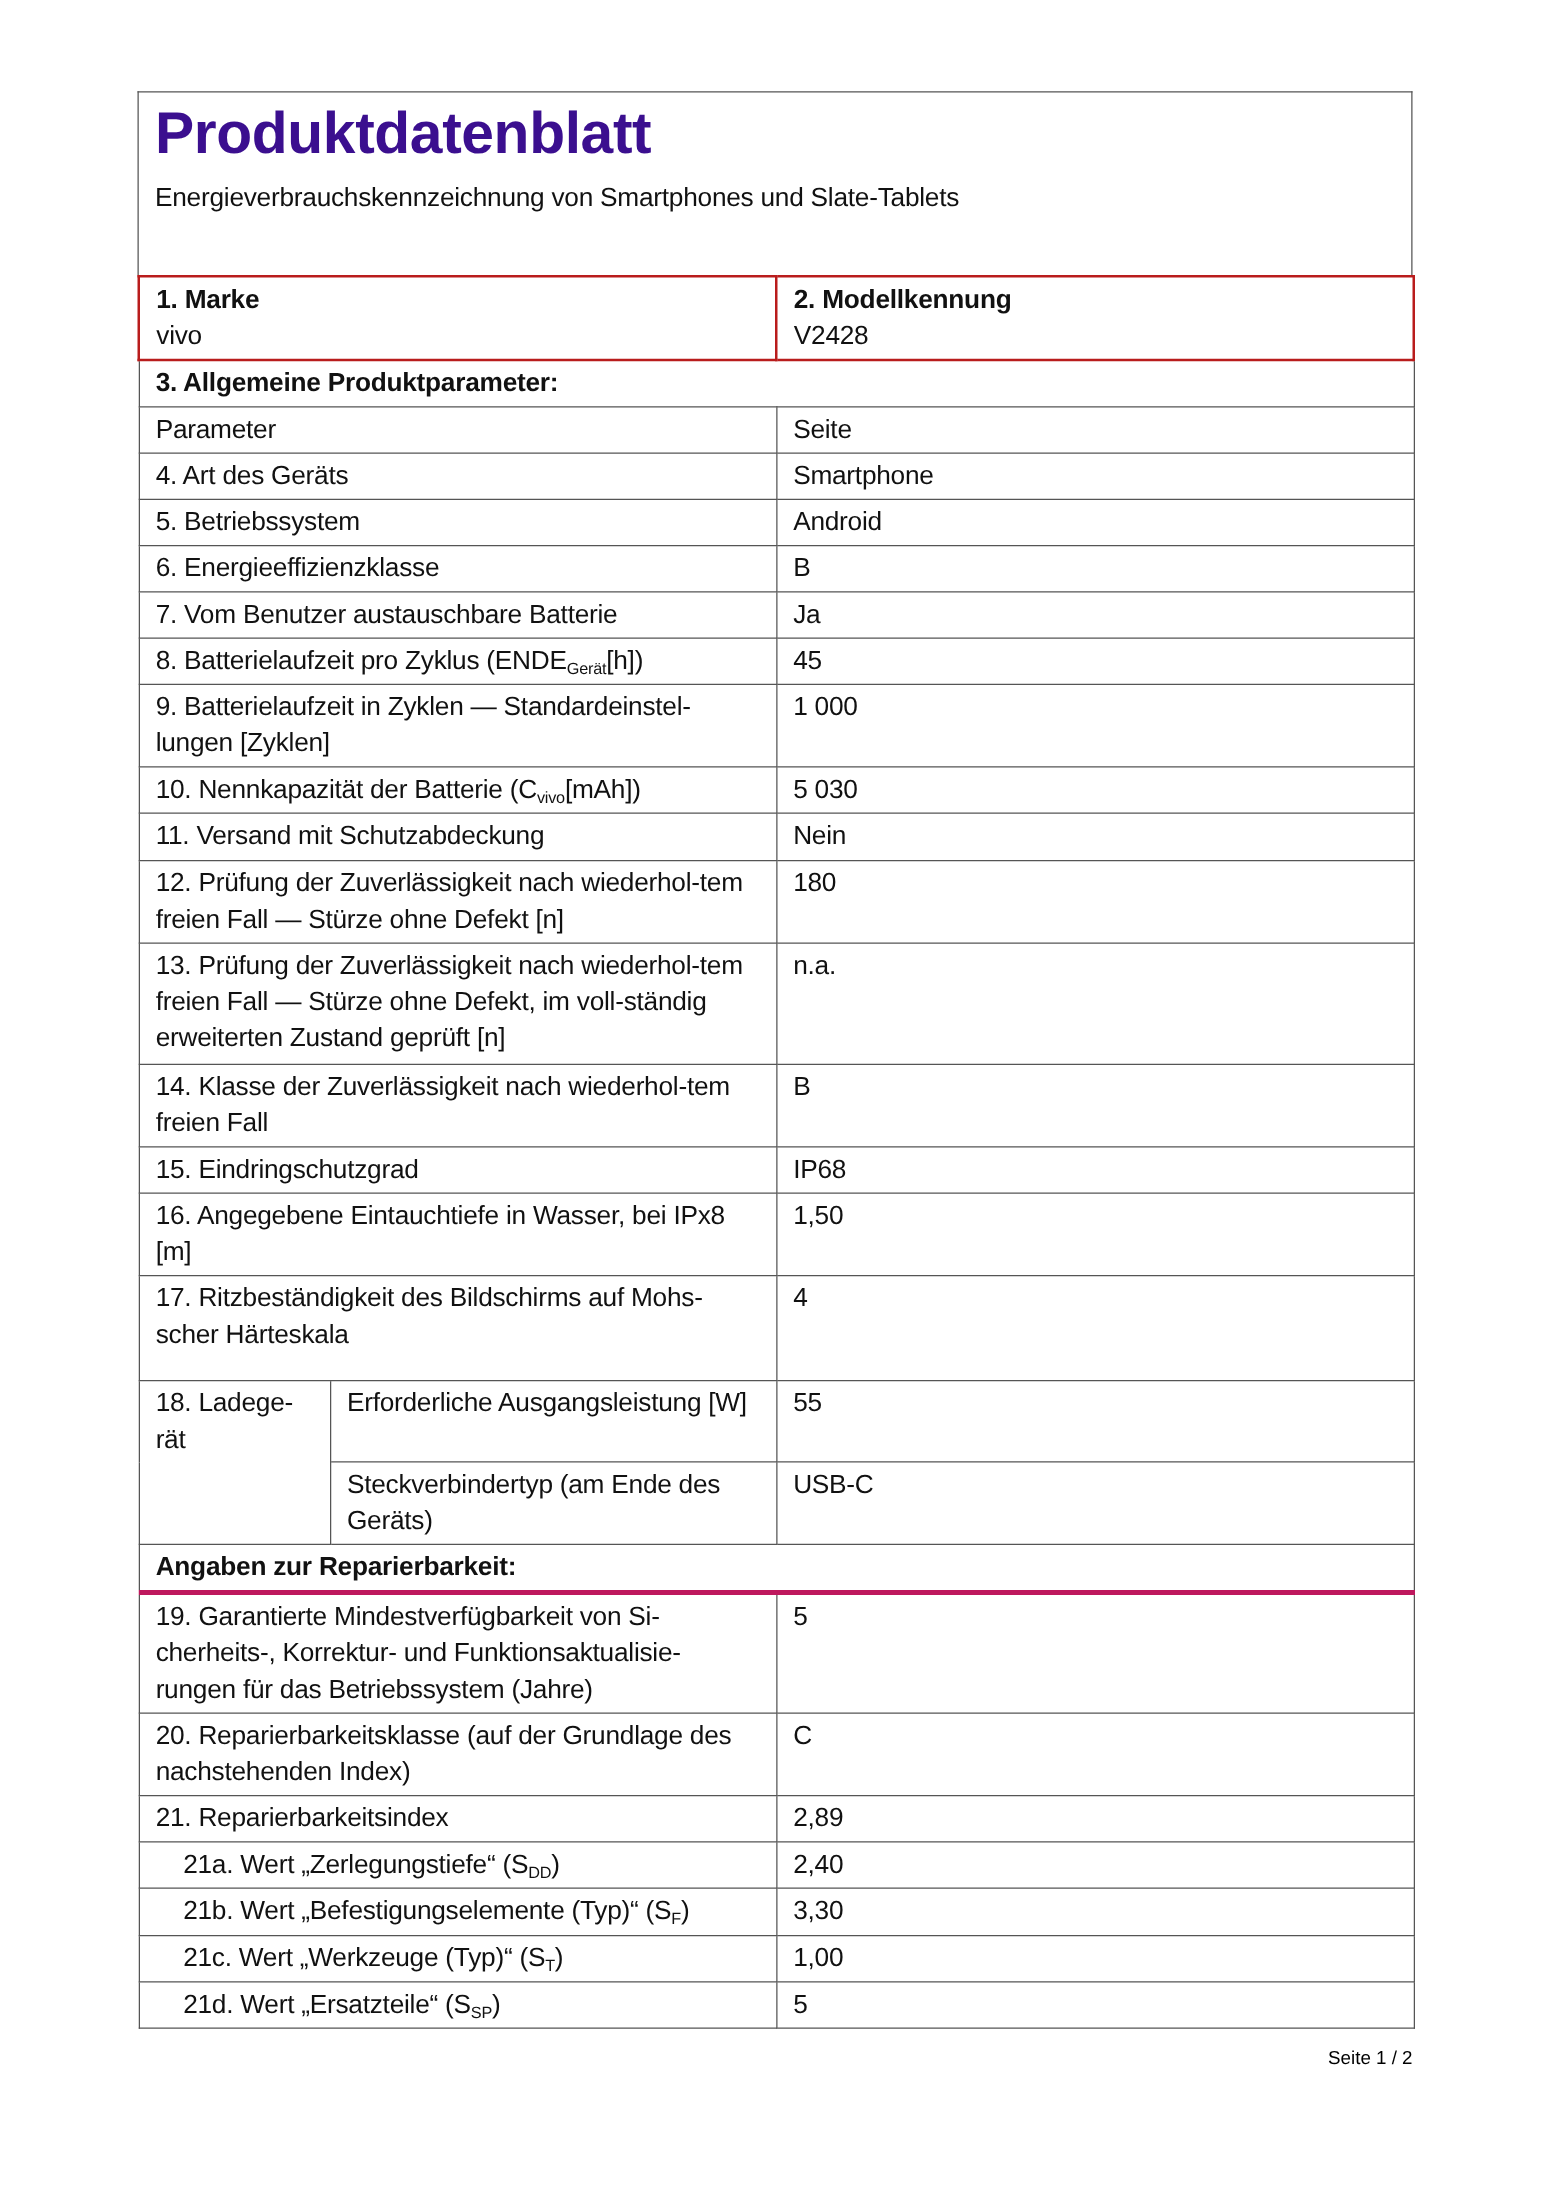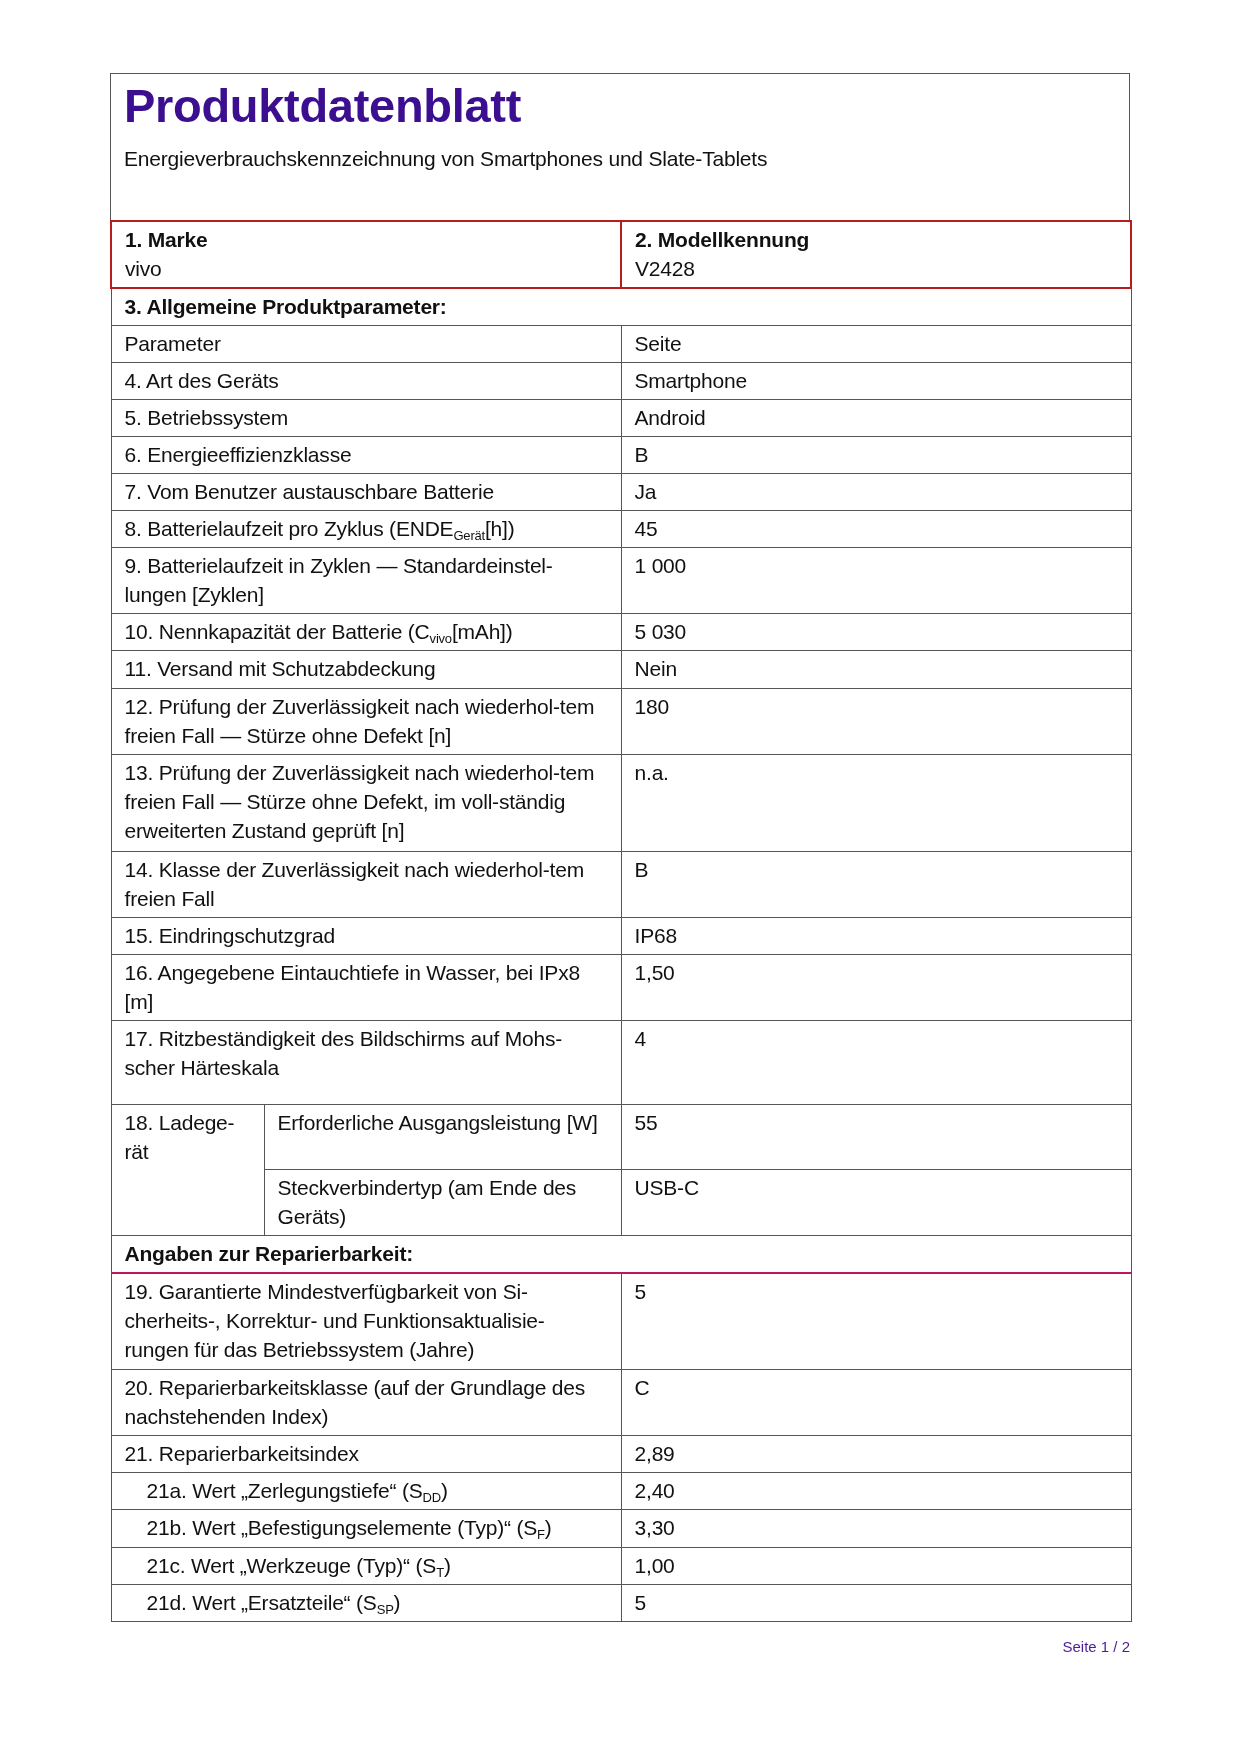--- a/index.html
+++ b/index.html
@@ -8,21 +8,21 @@
   .sheet { position:absolute; left:110px; top:73px; width:1020px; }
   .head { border:1.5px solid #555; border-bottom:none; padding:4px 13px 10px 13px; height:147px; box-sizing:border-box; }
   .title { font-weight:bold; color:#3a0ca3; color:#3b0f8f; font-size:47px; line-height:52px; margin-top:2px; letter-spacing:-0.3px; }
   .subtitle { font-size:21px; line-height:30px; margin-top:12px; letter-spacing:-0.2px; }
   table { border-collapse:collapse; width:1020px; table-layout:fixed; font-size:21px; letter-spacing:-0.2px; }
   td { border:1.2px solid #555; padding:3px 13px 4px 13px; vertical-align:top; line-height:29px; box-sizing:border-box; }
   .brand td { border:2px solid #b91c1c; }
   .bold { font-weight:bold; }
   .indent { padding-left:35px; }
   sub { font-size:13px; vertical-align:-4px; line-height:0; }
-  .footer { position:absolute; left:1040px; top:1638px; width:90px; text-align:right; font-size:15px; color:#4c1d95; }
+  .footer { position:absolute; left:1040px; top:1638px; width:90px; text-align:right; font-size:15px; color:#000000; }
 </style>
 </head>
 <body>
 
 <div class="sheet">
   <div class="head">
     <div class="title">Produktdatenblatt</div>
     <div class="subtitle">
       <div>Energieverbrauchskennzeichnung von Smartphones und Slate-Tablets</div>
     </div>
@@ -117,21 +117,21 @@
       <td rowspan="2">18. Ladege-rät</td>
       <td>Erforderliche Ausgangsleistung [W]</td>
       <td>55</td>
     </tr>
     <tr style="height:64px">
       <td>Steckverbindertyp (am Ende des Geräts)</td>
       <td>USB-C</td>
     </tr>
 
     <tr style="height:36px">
-      <td colspan="3" class="bold" style="border-bottom:2px solid #be185d">Angaben zur Reparierbarkeit:</td>
+      <td colspan="3" class="bold" style="border-bottom:4px solid #be185d">Angaben zur Reparierbarkeit:</td>
     </tr>
 
     <tr style="height:96px">
       <td colspan="2">19. Garantierte Mindestverfügbarkeit von Si-cherheits-, Korrektur- und Funktionsaktualisie-rungen für das Betriebssystem (Jahre)</td>
       <td>5</td>
     </tr>
     <tr style="height:65px">
       <td colspan="2">20. Reparierbarkeitsklasse (auf der Grundlage des nachstehenden Index)</td>
       <td>C</td>
     </tr>

